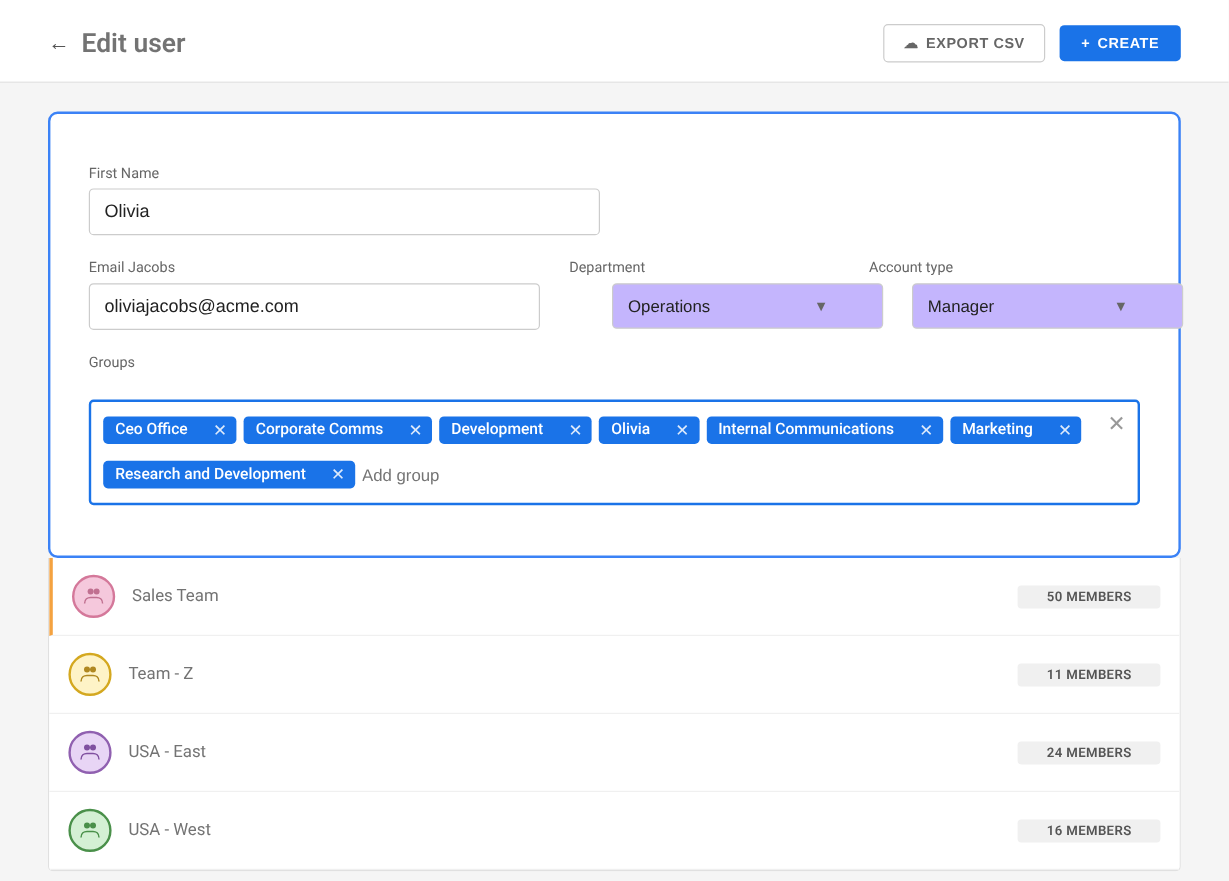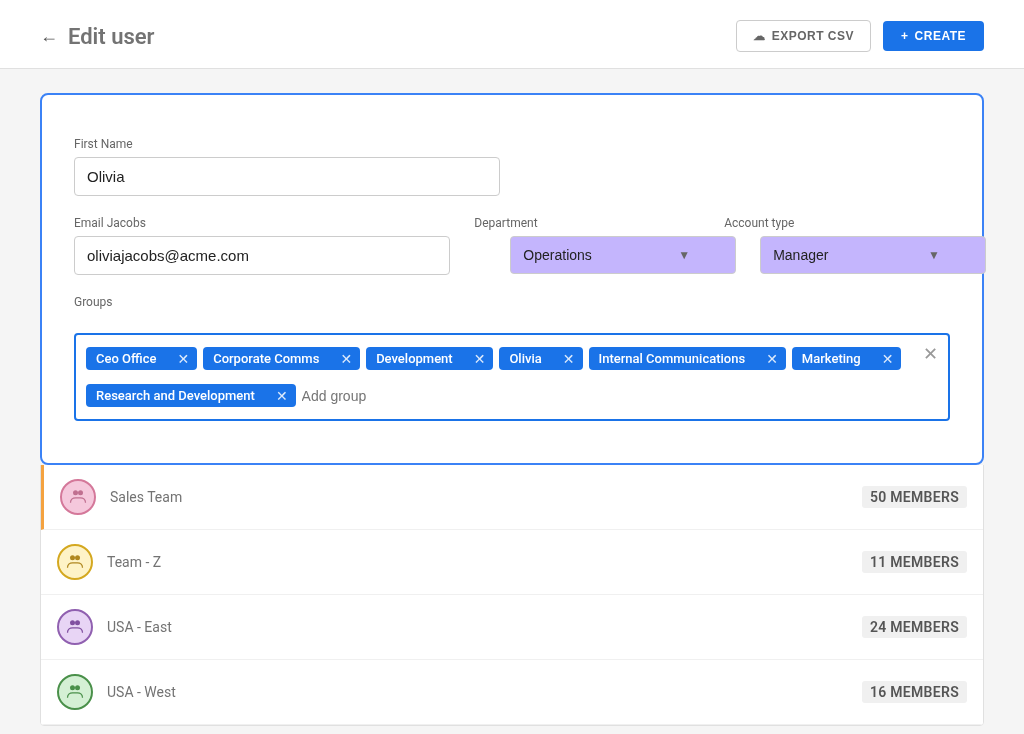--- a/index.html
+++ b/index.html
@@ -224,23 +224,23 @@
     }
     .group-name {
       flex: 1;
       font-size: 14px;
       color: #737373;
       font-weight: 400;
     }
     .member-count-badge {
       background: #f0f0f0;
       color: #555;
-      font-size: 14px;
+      font-size: 11px;
       font-weight: 600;
-      padding: 3px 8px;
+      padding: 3px 24px;
       border-radius: 3px;
       letter-spacing: 0.3px;
       text-align: center;
     }
     .dropdown-wrapper {
       position: relative;
       overflow: hidden;
     }
   </style>
 </head>

